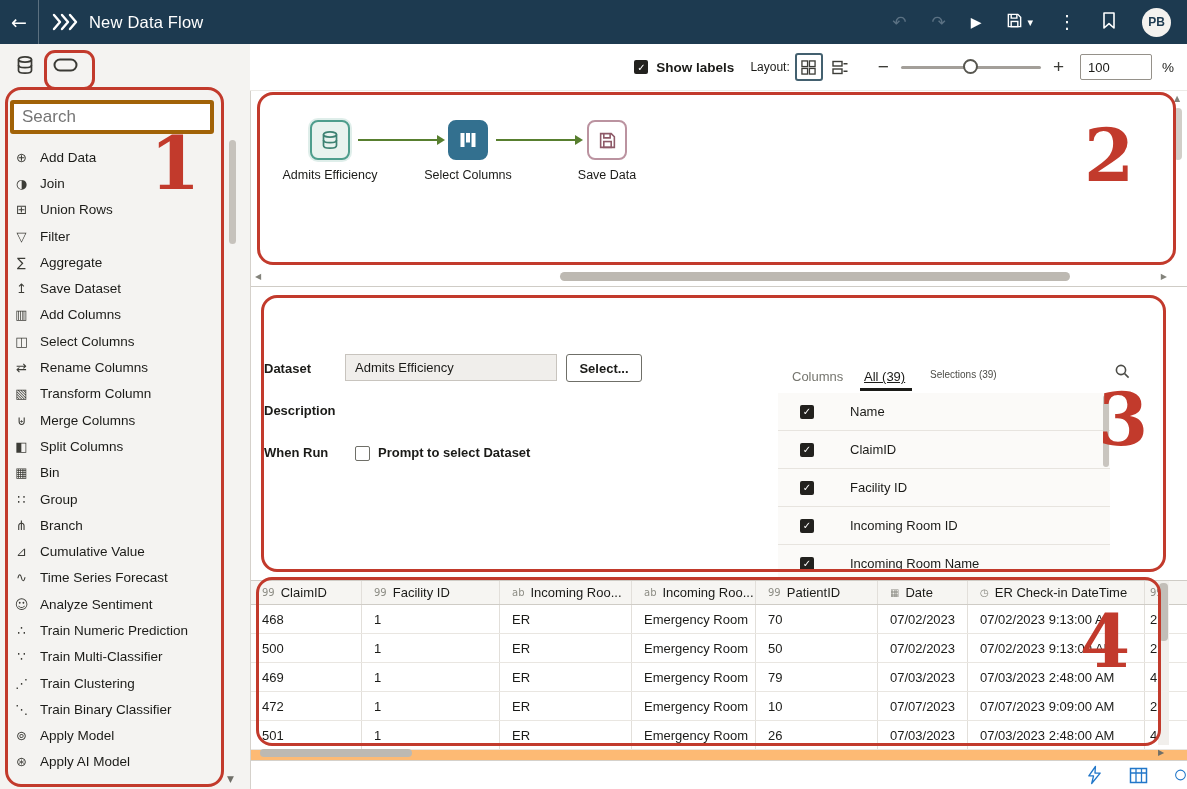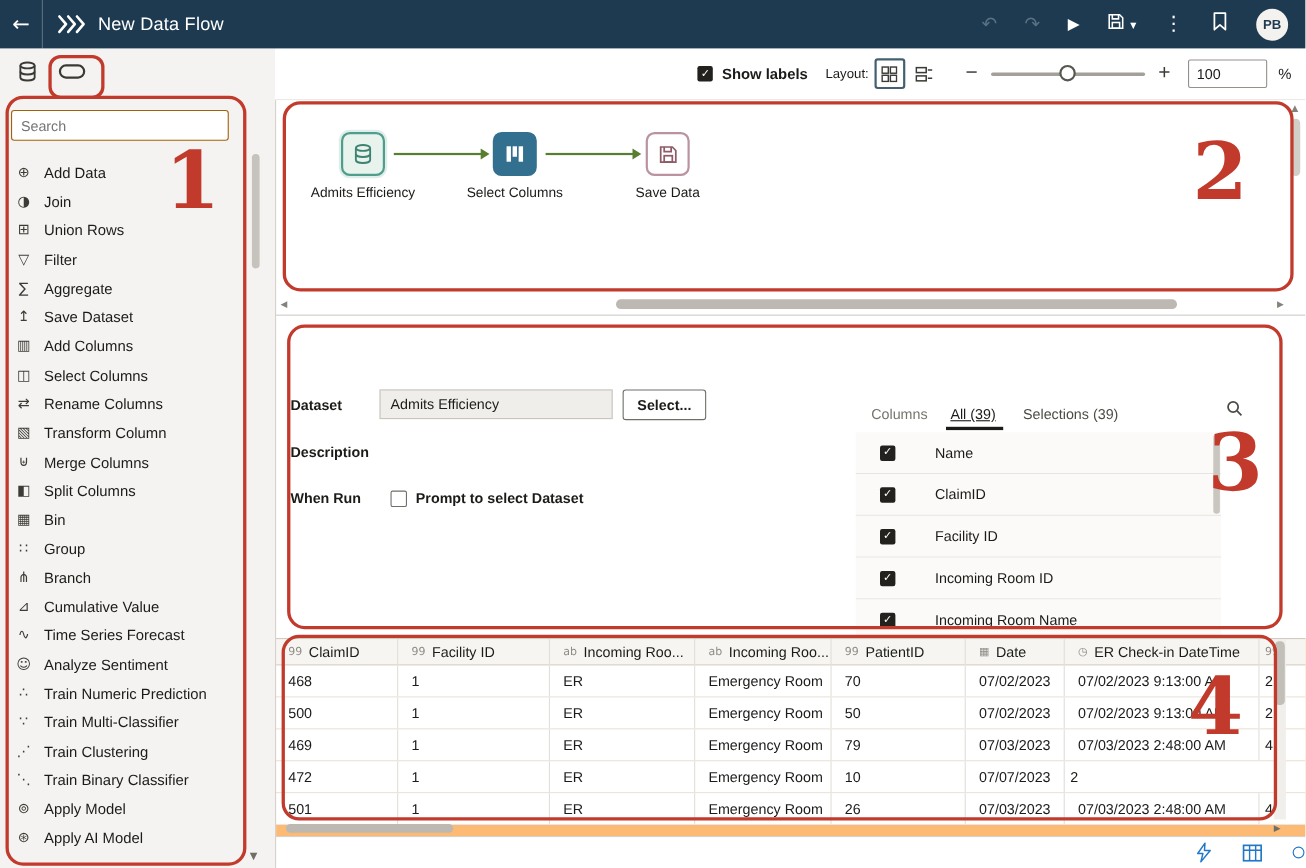--- a/index.html
+++ b/index.html
@@ -19,22 +19,22 @@
   .tb-icon{font-size:17px;color:#fff;cursor:pointer;line-height:1;}
   .tb-icon.disabled{color:#5b7183;cursor:default;}
   #save-group{display:flex;align-items:center;gap:4px;cursor:pointer;}
   #avatar{width:29px;height:29px;border-radius:50%;background:#f4f2ef;color:#1d3a50;
           font-weight:bold;font-size:12px;display:flex;align-items:center;justify-content:center;cursor:pointer;}
 
   
   #sidebar{position:absolute;left:0;top:44px;width:250px;bottom:0;background:#f4f3f1;
            border-right:1px solid #d5d1cb;z-index:2;}
   #sidebar-icons{position:absolute;left:15px;top:11px;display:flex;gap:17px;align-items:center;}
-  #search{position:absolute;left:10px;top:56px;width:180px;height:26px;border:1px solid #a16207;
-          border-radius:3px;background:#fff;font-size:13px;padding:0 8px;color:#44443f;outline:none;
+  #search{position:absolute;left:10px;top:56px;width:180px;height:26px;border:4px solid #a16207;
+          border-radius:3px;background:#fff;font-size:17px;padding:0 8px;color:#44443f;outline:none;
           font-family:"Liberation Sans",sans-serif;}
   #steplist{position:absolute;left:0;top:100px;width:226px;bottom:0;overflow:hidden;}
   .step{height:26.3px;display:flex;align-items:center;padding-left:13px;gap:10px;font-size:13.5px;
         color:#1b1b18;cursor:pointer;white-space:nowrap;}
   .step .ic{width:17px;text-align:center;font-size:13px;color:#3c3c37;flex:none;}
   #sb-scroll{position:absolute;left:229px;top:96px;width:7px;height:104px;background:#c6c2bc;border-radius:4px;cursor:pointer;}
   #sb-downarrow{position:absolute;left:227px;bottom:5px;font-size:9px;color:#6f6f68;cursor:pointer;}
 
   
   #canvas-toolbar{position:absolute;left:250px;top:44px;right:0;height:46px;background:#fff;
@@ -93,21 +93,21 @@
   #select-btn{position:absolute;left:316px;top:67px;width:76px;height:28px;background:#fff;
               border:1px solid #6f6f68;border-radius:3px;font-size:13px;font-weight:bold;
               display:flex;align-items:center;justify-content:center;cursor:pointer;box-sizing:border-box;}
   #lbl-desc{left:14px;top:116px;}
   #lbl-whenrun{left:14px;top:158px;}
   #prompt-cb{position:absolute;left:105px;top:159px;}
   #prompt-label{position:absolute;left:128px;top:158px;font-size:13px;font-weight:bold;}
   #cols-label{position:absolute;left:542px;top:82px;font-size:13px;color:#75756e;cursor:default;}
   #tab-all{position:absolute;left:614px;top:82px;font-size:13px;color:#1b1b18;cursor:pointer;text-decoration:underline;}
   #tab-underline{position:absolute;left:610px;top:101px;width:52px;height:3px;background:#1b1b18;}
-  #tab-sel{position:absolute;left:680px;top:82px;font-size:13px;color:#4c4c47;cursor:pointer;}
+  #tab-sel{position:absolute;left:680px;top:82px;font-size:10px;color:#4c4c47;cursor:pointer;}
   #mp-search{position:absolute;left:864px;top:76px;cursor:pointer;}
   #collist{position:absolute;left:528px;top:106px;width:332px;height:200px;}
   .colrow{height:37px;display:flex;align-items:center;border-bottom:1px solid #e7e4df;
           background:#fbfaf8;padding-left:22px;cursor:pointer;}
   .colrow .lbl{margin-left:36px;font-size:13px;color:#1b1b18;}
   #collist-scroll{position:absolute;left:853px;top:108px;width:6px;height:72px;background:#c9c5bf;border-radius:3px;cursor:pointer;}
 
   
   #tablepanel{position:absolute;left:250px;top:580px;width:937px;height:180px;background:#fdba74;
               border-top:1px solid #cfccc6;box-sizing:border-box;}
@@ -478,20 +478,21 @@
         <div class="td c6">07/03/2023 2:48:00 AM</div>
         <div class="td c7">4</div>
     </div>
     <div class="trow">
       <div class="td c0">472</div>
         <div class="td c1">1</div>
         <div class="td c2">ER</div>
         <div class="td c3">Emergency Room</div>
         <div class="td c4">10</div>
         <div class="td c5">07/07/2023</div>
+        <div class="td c6">07/07/2023 9:09:00 AM</div>
         <div class="td c7">2</div>
     </div>
     <div class="trow">
       <div class="td c0">501</div>
         <div class="td c1">1</div>
         <div class="td c2">ER</div>
         <div class="td c3">Emergency Room</div>
         <div class="td c4">26</div>
         <div class="td c5">07/03/2023</div>
         <div class="td c6">07/03/2023 2:48:00 AM</div>

